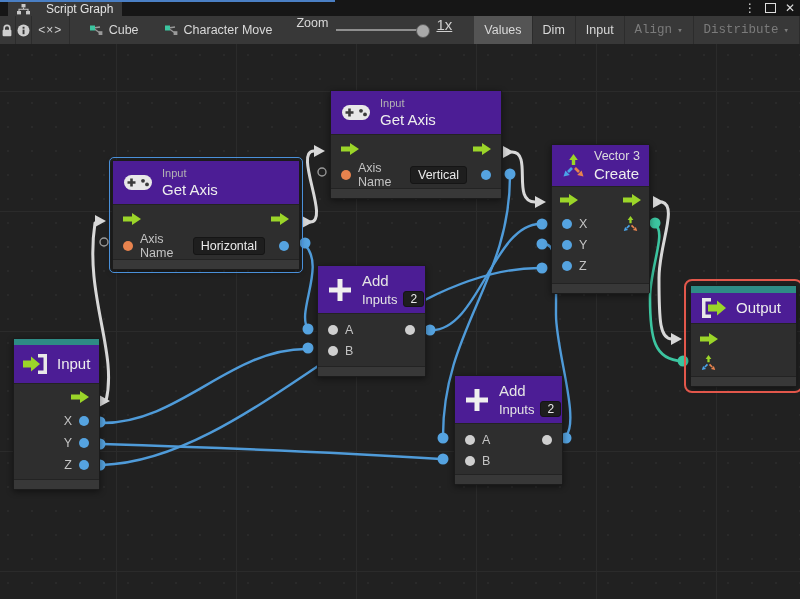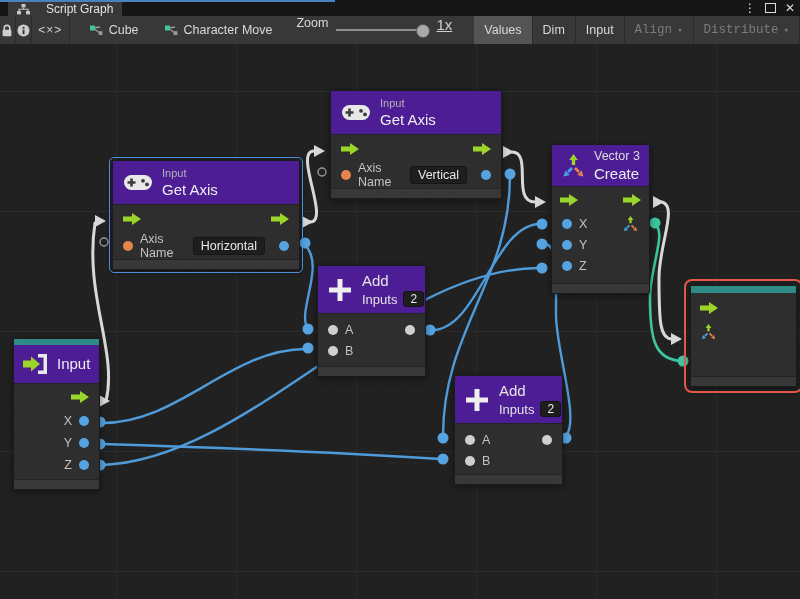--- a/index.html
+++ b/index.html
@@ -453,20 +453,29 @@
       <div class="prow right" style="height:22px;">
         <span>Z</span>
         <span class="dot d-blue"></span>
       </div>
       <div class="nfoot"></div>
     </div>
   </div>
 
   <div class="node highlighted" style="left:690px;top:285px;width:105px;height:100px;">
     <div class="tealbar" style="flex-basis:7px;"></div>
+    <div class="nhead" style="height:30px;gap:9px;padding:0 9px;">
+      <span class="icn">
+        <svg width="27" height="22" viewBox="0 0 27 22">
+          <path d="M2,1 H11 V4.5 H5.5 V17.5 H11 V21 H2 Z" fill="#e8e8e8"></path>
+          <path d="M8,7.5 H17 V3.5 L26,11 L17,18.5 V14.5 H8 Z" fill="#9bd529"></path>
+        </svg>
+      </span>
+      <span class="ttl">Output</span>
+    </div>
     <div class="nbody" style="padding-top:3px;">
       <div class="prow" style="height:24px;padding:0 9px;">
         <span class="icn">
             <svg width="18" height="12">
               <path d="M0,3.5 H9 V0 L18,6 L9,12 V8.5 H0 Z" fill="#9bd529"></path>
             </svg>
           </span>
       </div>
       <div class="prow" style="height:24px;padding:0 9px;">
         <span class="icn">

